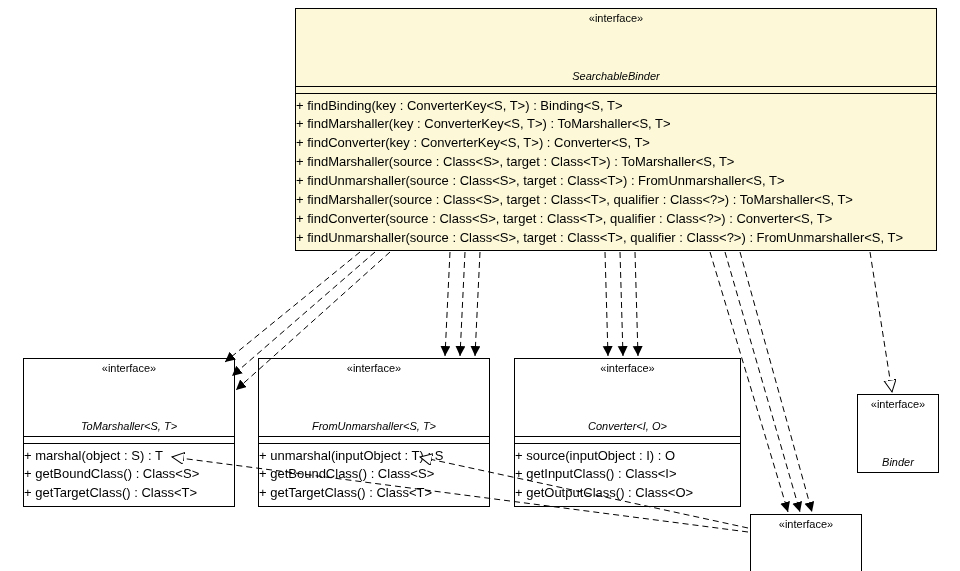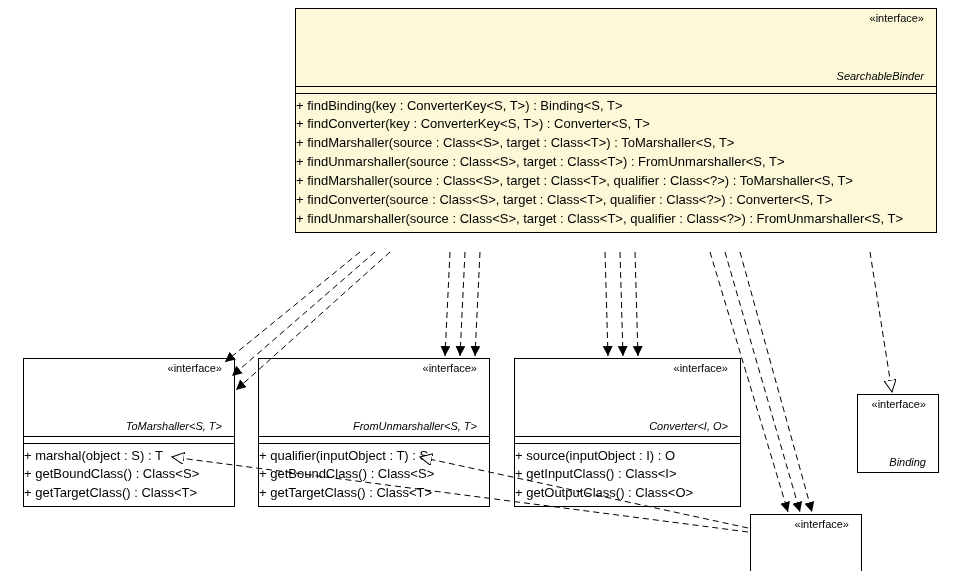--- a/index.html
+++ b/index.html
@@ -15,21 +15,21 @@
 .uml-class{
   position:absolute;
   border:1px solid #000;
   background:#fff;
 }
 .uml-class.highlight{
   background:#fcf8d8;
 }
 .uml-header{
   border-bottom:1px solid #000;
-  text-align:right;
+  text-align:center;
   padding:2px 12px;
   line-height:1.3;
 }
 .uml-divider{
   border-bottom:1px solid #000;
   height:6px;
 }
 .uml-body{
   padding:3px 0;
   font-size:13px;
@@ -55,20 +55,21 @@
 <body>
 
 <div class="uml-class highlight" style="left:295px;top:8px;width:640px;">
   <div class="uml-header">
     <span class="stereo">«interface»</span>
     <span class="classname">SearchableBinder</span>
   </div>
   <div class="uml-divider"></div>
   <div class="uml-body">
     <div>+ findBinding(key : ConverterKey&lt;S, T&gt;) : Binding&lt;S, T&gt;</div>
+    <div>+ findMarshaller(key : ConverterKey&lt;S, T&gt;) : ToMarshaller&lt;S, T&gt;</div>
     <div>+ findConverter(key : ConverterKey&lt;S, T&gt;) : Converter&lt;S, T&gt;</div>
     <div>+ findMarshaller(source : Class&lt;S&gt;, target : Class&lt;T&gt;) : ToMarshaller&lt;S, T&gt;</div>
     <div>+ findUnmarshaller(source : Class&lt;S&gt;, target : Class&lt;T&gt;) : FromUnmarshaller&lt;S, T&gt;</div>
     <div>+ findMarshaller(source : Class&lt;S&gt;, target : Class&lt;T&gt;, qualifier : Class&lt;?&gt;) : ToMarshaller&lt;S, T&gt;</div>
     <div>+ findConverter(source : Class&lt;S&gt;, target : Class&lt;T&gt;, qualifier : Class&lt;?&gt;) : Converter&lt;S, T&gt;</div>
     <div>+ findUnmarshaller(source : Class&lt;S&gt;, target : Class&lt;T&gt;, qualifier : Class&lt;?&gt;) : FromUnmarshaller&lt;S, T&gt;</div>
   </div>
 </div>
 
 <div class="uml-class" style="left:23px;top:358px;width:210px;">
@@ -84,21 +85,21 @@
   </div>
 </div>
 
 <div class="uml-class" style="left:258px;top:358px;width:230px;">
   <div class="uml-header">
     <span class="stereo">«interface»</span>
     <span class="classname">FromUnmarshaller&lt;S, T&gt;</span>
   </div>
   <div class="uml-divider"></div>
   <div class="uml-body">
-    <div>+ qualifier(inputObject : T) : S</div>
+    <div>+ unmarshal(inputObject : T) : S</div>
     <div>+ getBoundClass() : Class&lt;S&gt;</div>
     <div>+ getTargetClass() : Class&lt;T&gt;</div>
   </div>
 </div>
 
 <div class="uml-class" style="left:514px;top:358px;width:225px;">
   <div class="uml-header">
     <span class="stereo">«interface»</span>
     <span class="classname">Converter&lt;I, O&gt;</span>
   </div>
@@ -106,21 +107,21 @@
   <div class="uml-body">
     <div>+ source(inputObject : I) : O</div>
     <div>+ getInputClass() : Class&lt;I&gt;</div>
     <div>+ getOutputClass() : Class&lt;O&gt;</div>
   </div>
 </div>
 
 <div class="uml-class" style="left:857px;top:394px;width:80px;">
   <div class="uml-header" style="border-bottom:none;">
     <span class="stereo">«interface»</span>
-    <span class="classname">Binding</span>
+    <span class="classname">Binder</span>
   </div>
 </div>
 
 <div class="uml-class" style="left:750px;top:514px;width:110px;">
   <div class="uml-header" style="border-bottom:none;">
     <span class="stereo">«interface»</span>
     <span class="classname">Binding&lt;S, T&gt;</span>
   </div>
 </div>
 

